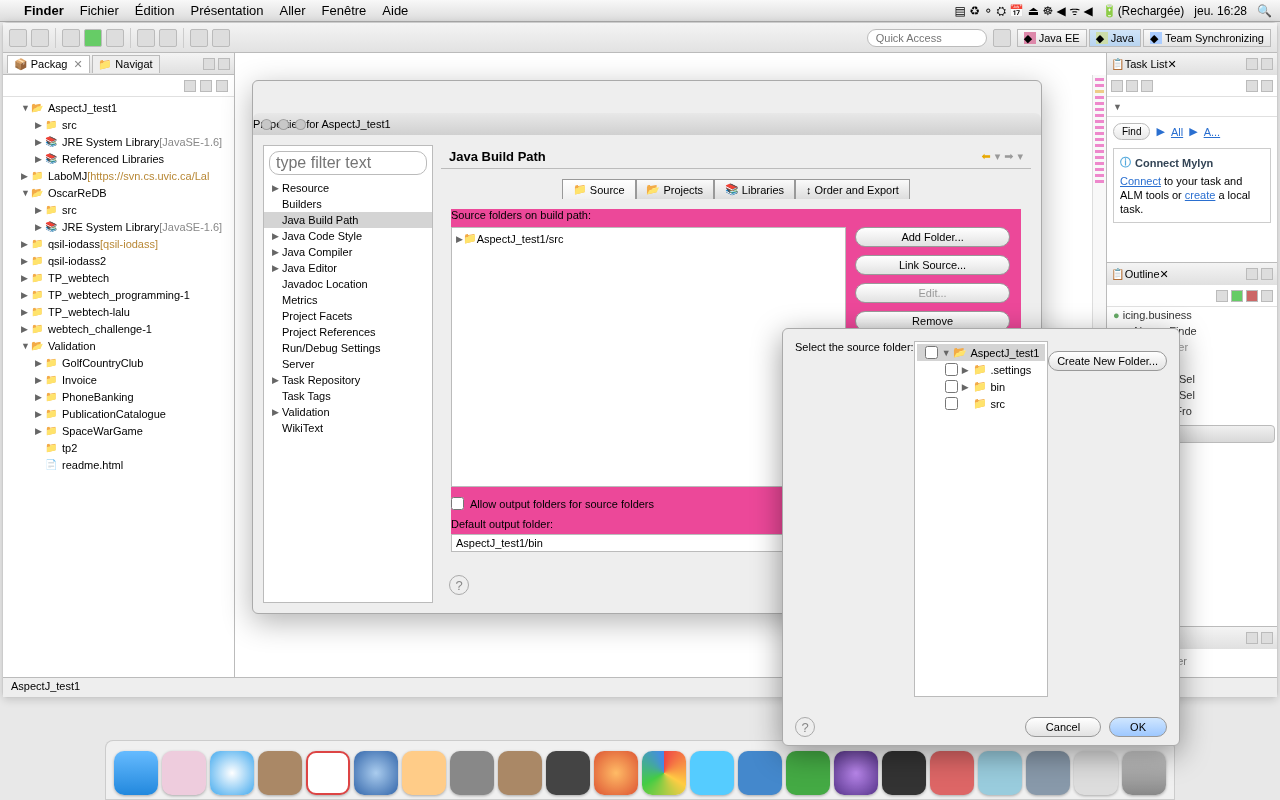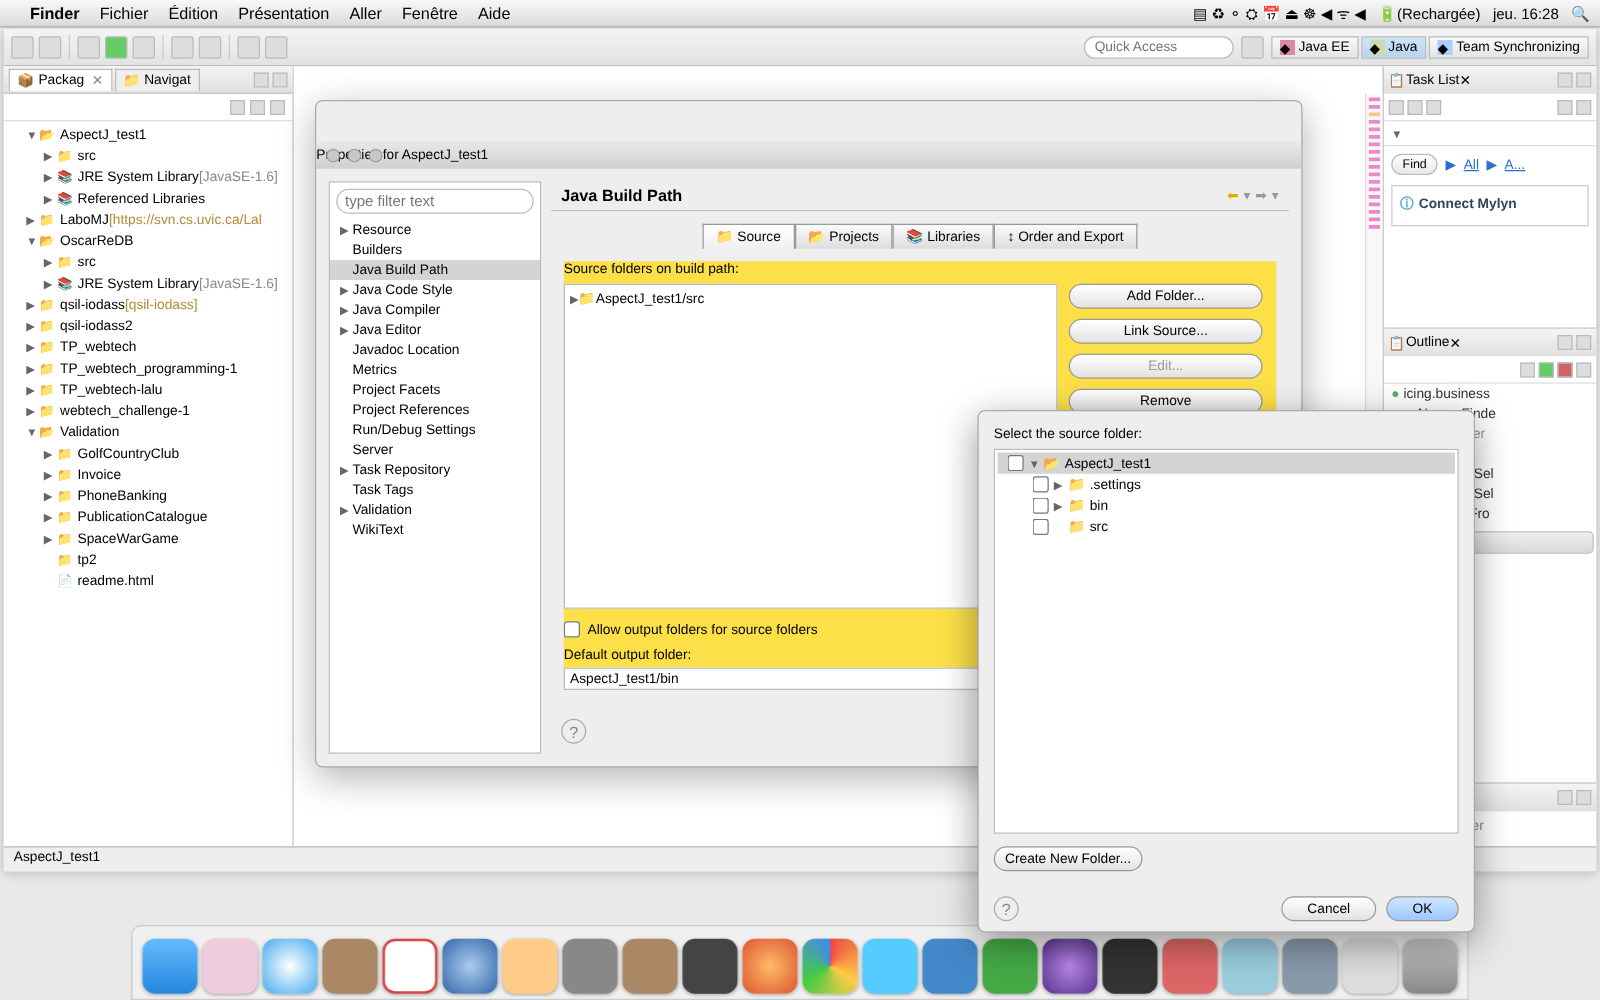--- a/index.html
+++ b/index.html
@@ -68,49 +68,49 @@
 .mylyn-title { font-weight: bold; color: #345; font-size: 12px; display: flex; align-items: center; gap: 4px; margin-bottom: 4px; }
 
 
 .statusbar { position: absolute; bottom: 0; left: 0; right: 0; height: 20px; background: #eee; border-top: 1px solid #bbb; padding: 2px 8px; font-size: 11px; }
 
 
 .props-dialog { position: absolute; left: 252px; top: 80px; width: 790px; height: 534px; background: #eee; border: 1px solid #aaa; border-radius: 6px; box-shadow: 0 8px 30px rgba(0,0,0,0.3); display: flex; flex-direction: column; }
 .props-title { height: 22px; background: linear-gradient(#e8e8e8, #d0d0d0); display: flex; align-items: center; justify-content: flex-start; font-size: 12px; position: relative; border-top-left-radius: 6px; border-top-right-radius: 6px; margin-top: 32px; }
 .props-body { flex: 1; display: flex; padding: 10px; gap: 8px; }
 .props-left { width: 170px; background: #fff; border: 1px solid #bbb; }
-.props-left input { width: 94%; margin: 5px; padding: 2px 6px; border: 1px solid #bbb; border-radius: 10px; font-size: 12px; }
+.props-left input { width: 94%; margin: 5px; padding: 2px 6px; border: 1px solid #bbb; border-radius: 10px; font-size: 16px; }
 .cat-list { }
 .cat-row { padding: 2px 8px; font-size: 11px; display: flex; align-items: center; }
 .cat-row.sel { background: #d4d4d4; }
 .cat-arrow { width: 10px; color: #666; font-size: 9px; }
 .props-right { flex: 1; display: flex; flex-direction: column; }
 .props-header { display: flex; align-items: center; padding: 4px 8px; border-bottom: 1px solid #bbb; }
 .props-header h2 { font-size: 13px; font-weight: bold; }
 .props-nav { margin-left: auto; display: flex; gap: 4px; }
 .nav-arr { color: #e8a800; }
 .props-content { flex: 1; background: #eee; padding: 10px; }
 .jbp-tabs { display: flex; justify-content: center; margin-bottom: 10px; }
 .jbp-tab { padding: 3px 10px; border: 1px solid #999; border-bottom: none; background: linear-gradient(#fafafa,#ddd); font-size: 11px; display: flex; align-items: center; gap: 3px; }
 .jbp-tab.active { background: linear-gradient(#fff,#f0f0f0); }
-.src-area { background: #fde047; }
+.src-area { background: #ec4899; }
 .src-label { font-size: 11px; margin-bottom: 6px; }
 .src-list { background: #fff; border: 1px solid #bbb; height: 260px; padding: 4px; display: inline-block; width: 395px; vertical-align: top; overflow: auto; font-size: 11px; }
 .src-buttons { display: inline-block; width: 155px; vertical-align: top; margin-left: 6px; }
 .oval-btn { display: block; width: 100%; margin-bottom: 8px; padding: 3px 0; border: 1px solid #999; border-radius: 12px; background: linear-gradient(#fff,#e2e2e2); font-size: 11px; text-align: center; }
 .oval-btn:disabled { color: #999; }
 .checkbox-row { margin-top: 10px; display: flex; align-items: center; gap: 6px; font-size: 11px; }
 .output-label { margin-top: 8px; font-size: 11px; }
 .output-input { width: 100%; margin-top: 4px; padding: 2px 4px; border: 1px solid #bbb; font-size: 11px; }
 .help-icon { width: 20px; height: 20px; border: 1px solid #aaa; border-radius: 50%; display: inline-flex; align-items: center; justify-content: center; color: #888; font-size: 13px; margin: 8px; }
 
 
 .sfs-dialog { position: absolute; left: 782px; top: 328px; width: 398px; height: 418px; background: #eee; border: 1px solid #aaa; border-radius: 6px; box-shadow: 0 8px 30px rgba(0,0,0,0.4); display: flex; flex-direction: column; z-index: 100; }
 .sfs-title { height: 22px; background: linear-gradient(#e8e8e8, #d0d0d0); display: flex; align-items: center; justify-content: center; font-size: 12px; position: relative; border-top-left-radius: 6px; border-top-right-radius: 6px; }
-.sfs-body { flex: 1; padding: 12px; display: flex; flex-direction: column; }
+.sfs-body { flex: 1; padding: 12px; display: flex; flex-direction: row; }
 .sfs-label { font-size: 11px; margin-bottom: 6px; }
 .sfs-tree { flex: 1; background: #fff; border: 1px solid #bbb; padding: 2px; overflow: auto; }
 .sfs-row { display: flex; align-items: center; height: 17px; font-size: 11px; }
 .sfs-row input[type=checkbox] { margin: 0 4px; }
 .sfs-row.sel { background: #d4d4d4; }
 .sfs-create { margin-top: 10px; }
 .create-btn { padding: 3px 8px; border: 1px solid #999; border-radius: 12px; background: linear-gradient(#fff,#e2e2e2); font-size: 11px; }
 .sfs-footer { display: flex; align-items: center; padding: 8px 12px; }
 .sfs-footer .help-icon { margin: 0; }
 .sfs-footer .btns { margin-left: auto; display: flex; gap: 8px; }
@@ -360,20 +360,23 @@
             <span style="color:#2a6fd0;">▶</span>
             <span class="link">All</span>
             <span style="color:#2a6fd0;">▶</span>
             <span class="link">A...</span>
           </div>
           <div class="mylyn-box">
             <div class="mylyn-title">
                 <span style="color:#5ad;">ⓘ</span>
                 <span>Connect Mylyn</span>
               </div>
+            <div style="font-size:11px;line-height:14px;">
+              <span class="link">Connect</span><span> to your task and ALM tools or </span><span class="link">create</span><span> a local task.</span>
+            </div>
           </div>
         </div>
       </div>
       <div class="rp-section" style="flex:1;">
         <div class="rp-header">📋 <span>Outline</span> ✕<div style="margin-left:auto;display:flex;gap:3px;">
               <span class="mini-icon"></span>
               <span class="mini-icon"></span>
             </div></div>
         <div style="height:22px;display:flex;gap:3px;align-items:center;justify-content:flex-end;padding:0 4px;border-bottom:1px solid #e0e0e0;">
           <span class="mini-icon"></span>

